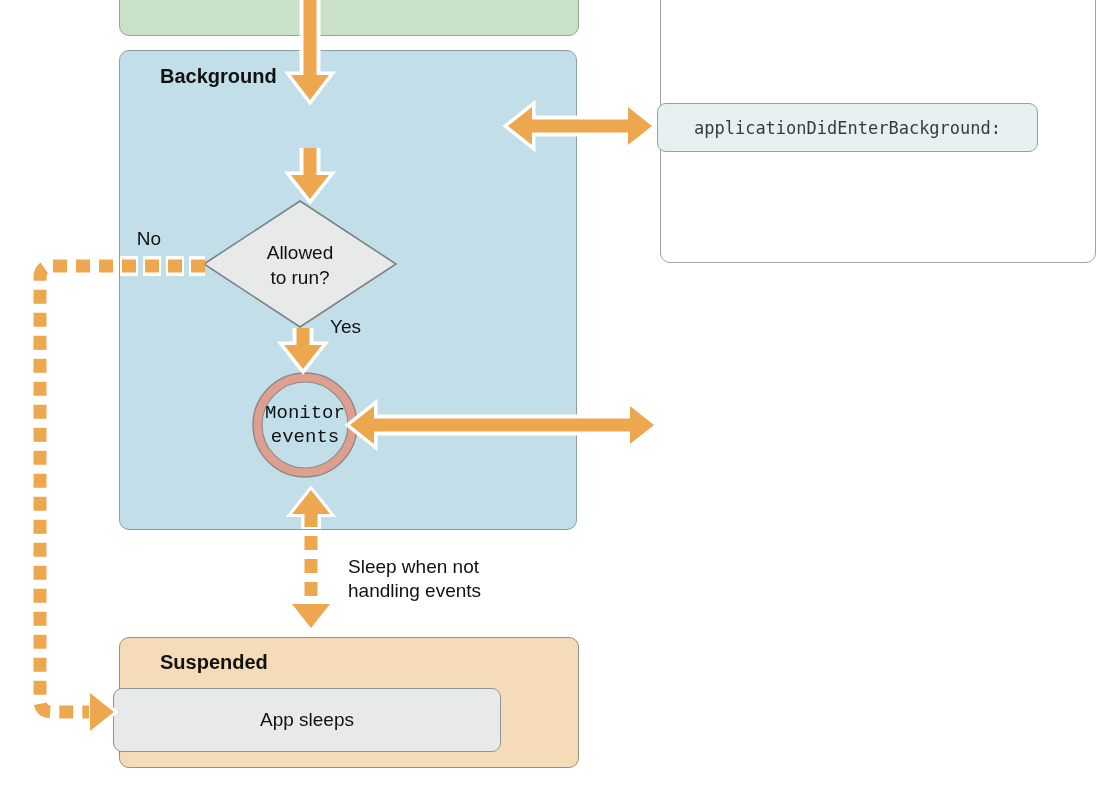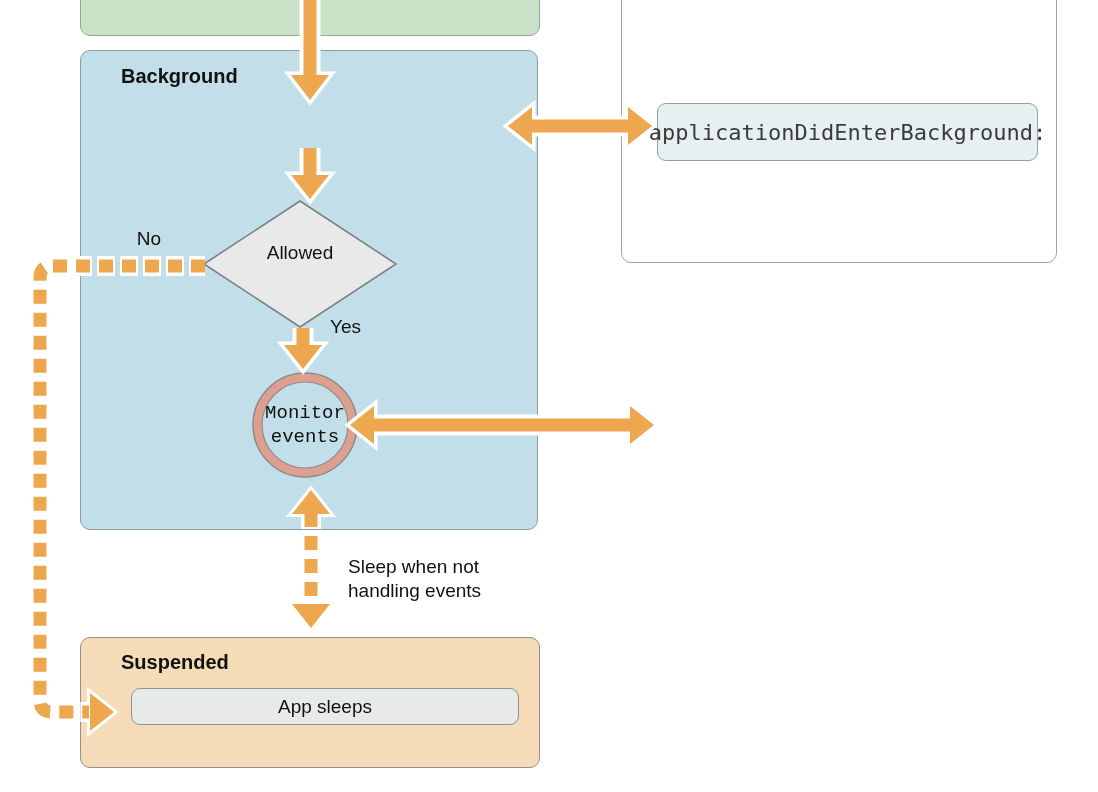--- a/index.html
+++ b/index.html
@@ -12,20 +12,21 @@
     font-family: "Liberation Sans", sans-serif;
     color: #1a1a1a;
   }
   
   .container {
     position: absolute;
     border: 1.5px solid #8f9aa0;
     border-radius: 10px;
     box-sizing: border-box;
     z-index: 1;
+    margin-left: 39px;
   }
   .green-box   { left: 80px;  top: -30px; width: 460px; height: 66px;  background: #c9e1c7; border-color: #97a597; }
   .blue-box    { left: 80px;  top: 50px;  width: 458px; height: 480px; background: #c2dfe9; border-color: #8d9da4; }
   .code-panel  { left: 621px; top: -24px; width: 436px; height: 287px; background: #ffffff; border-color: #a2a2a2; }
   .suspended-box { left: 80px; top: 637px; width: 460px; height: 131px; background: #f6dbb8; border-color: #988f82; }
   .section-label {
     position: absolute;
     left: 40px; top: 13px;
     font-size: 20px;
     font-weight: 700;
@@ -40,30 +41,30 @@
     box-sizing: border-box;
     background: #e8eaea;
     display: flex;
     align-items: center;
     justify-content: center;
     font-size: 19px;
     z-index: 2;
     color: #111;
   }
   .enter-bg    { left: 119px; top: 103px; width: 384px; height: 45px; }
-  .app-sleeps  { left: 131px; top: 688px; width: 388px; height: 37px; }
+  .app-sleeps  { left: 113px; top: 688px; width: 388px; height: 64px; }
   .handle-events {
     left: 656px; top: 400px; width: 380px; height: 50px;
     background: #e5a595; border-color: #8c8c8c;
   }
   .code-chip {
-    left: 657px; top: 103px; width: 381px; height: 58px;
+    left: 657px; top: 103px; width: 381px; height: 49px;
     background: #e7f0f1; border-color: #93a0a0;
     font-family: "DejaVu Sans Mono", monospace;
-    font-size: 22px;
+    font-size: 17px;
     color: #3a3a3a;
   }
   
   #shapes {
     position: absolute;
     left: 0; top: 0;
     width: 1098px; height: 792px;
     z-index: 5;
     pointer-events: none;
   }
@@ -171,20 +172,21 @@
     <g>
       <path d="M 205,266 L 52,266 Q 40,266 40,278 L 40,700 Q 40,712 52,712 L 89,712" fill="none" stroke="#ffffff" stroke-width="20" stroke-dasharray="18 5" stroke-dashoffset="2"></path>
       <polygon points="90,693 90,731 114,712" fill="#ffffff" stroke="#ffffff" stroke-width="6"></polygon>
       <path d="M 205,266 L 52,266 Q 40,266 40,278 L 40,700 Q 40,712 52,712 L 89,712" fill="none" stroke="#eca74f" stroke-width="13" stroke-dasharray="14 9"></path>
       <polygon points="90,693 90,731 114,712" fill="#eca74f"></polygon>
     </g>
   </svg>
 
   <div class="txt center diamond-text">
     <div>Allowed</div>
+    <div>to run?</div>
   </div>
 
   <div class="txt center circle-text">
     <div>Monitor</div>
     <div>events</div>
   </div>
 
   <div class="txt center lbl-no">No</div>
 
   <div class="txt lbl-yes">Yes</div>

